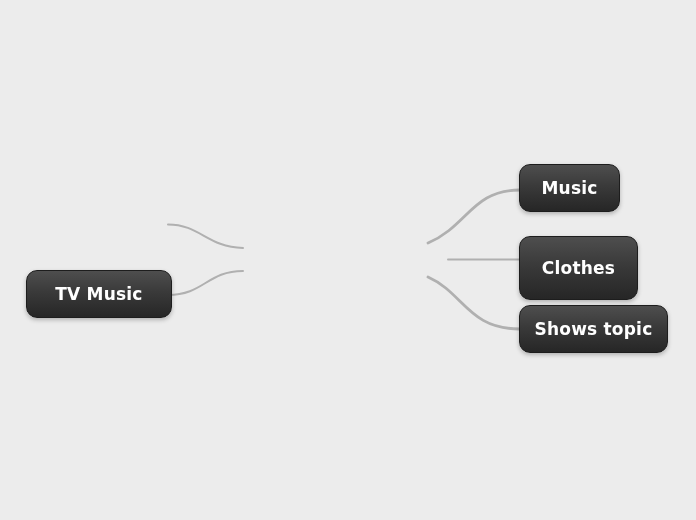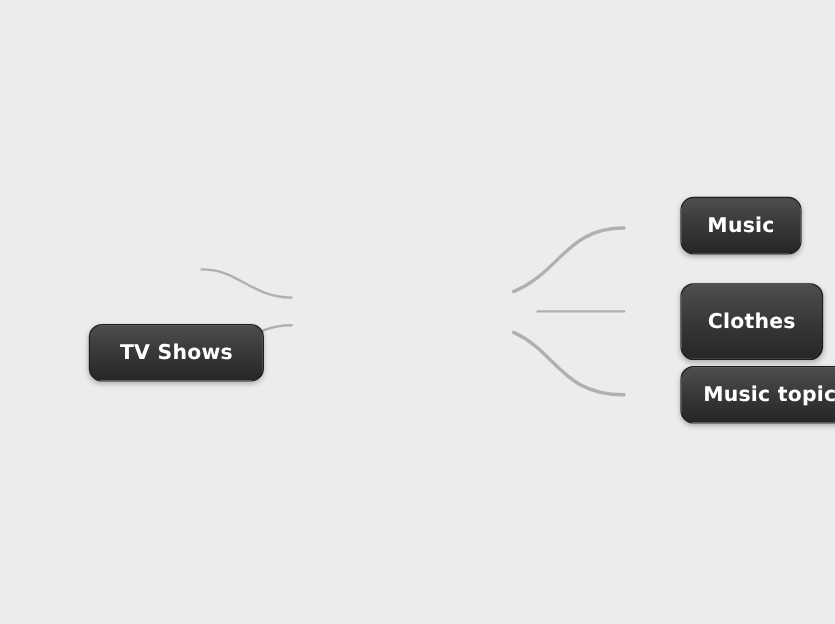--- a/index.html
+++ b/index.html
@@ -40,21 +40,20 @@
     text-align: center;
     cursor: pointer;
   }
   .topic {
     border-radius: 11px;
     background: linear-gradient(180deg, #4e4e4e 0%, #3a3a3a 45%, #262626 100%);
     border: 1px solid #1d1d1d;
     box-shadow: 0 2px 4px rgba(0,0,0,0.25);
     font-size: 17px;
     letter-spacing: 0.2px;
-    margin-left: 48px;
   }
   .central {
     border-radius: 16px;
     background: linear-gradient(180deg, #c52b3e 0%, #bb2538 35%, #a22232 70%, #8d1e2b 100%);
     border: 1px solid #7a1a25;
     box-shadow: 0 2px 5px rgba(0,0,0,0.28);
     font-size: 23px;
     letter-spacing: 0.3px;
   }
   .node span {
@@ -77,28 +76,28 @@
     <path d="M 168,224.5 C 200,224.5 207,247 243,248" stroke-width="2"></path>
     <path d="M 168,295 C 204,295 207,271 243,271" stroke-width="2"></path>
     <path d="M 428,243 C 468,226 472,190 520,190" stroke-width="2.8"></path>
     <path d="M 448,259.5 L 520,259.5" stroke-width="2"></path>
     <path d="M 428,277 C 464,293 468,329 520,329" stroke-width="2.8"></path>
   </svg>
 
 
 
   <div class="node topic" id="node-tv-shows">
-    <span>TV Shows</span>
+    <span>TV Music</span>
   </div>
 
   <div class="node topic" id="node-music">
     <span>Music</span>
   </div>
 
   <div class="node topic" id="node-clothes">
     <span>Clothes</span>
   </div>
 
   <div class="node topic" id="node-main-topic">
-    <span>Music topic</span>
+    <span>Shows topic</span>
   </div>
 
 </div>
 
 </body></html>

